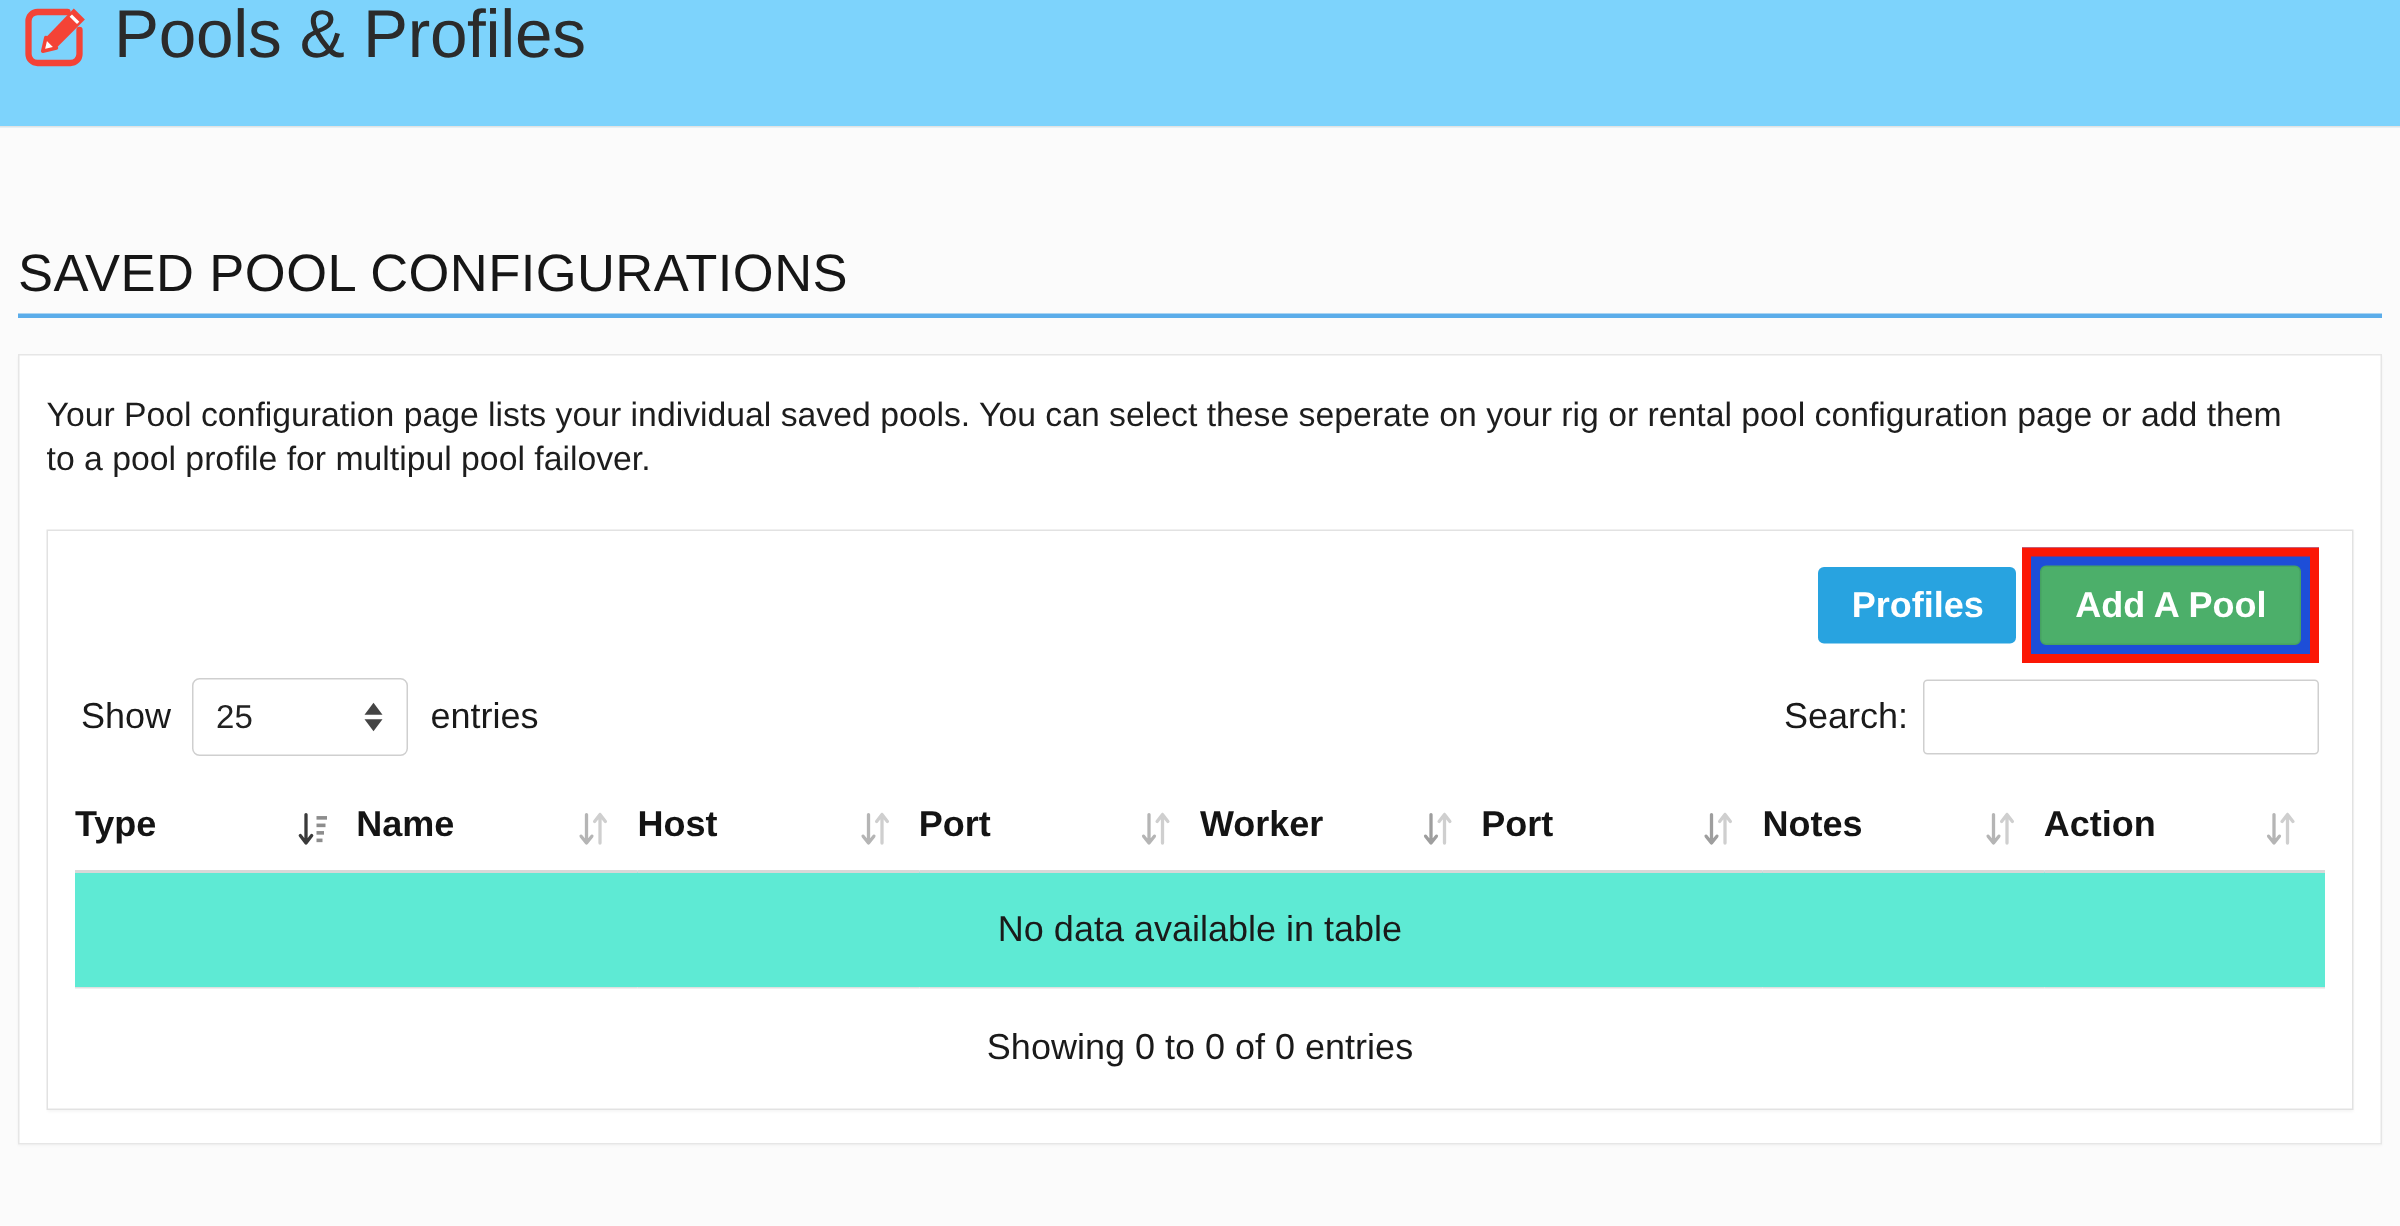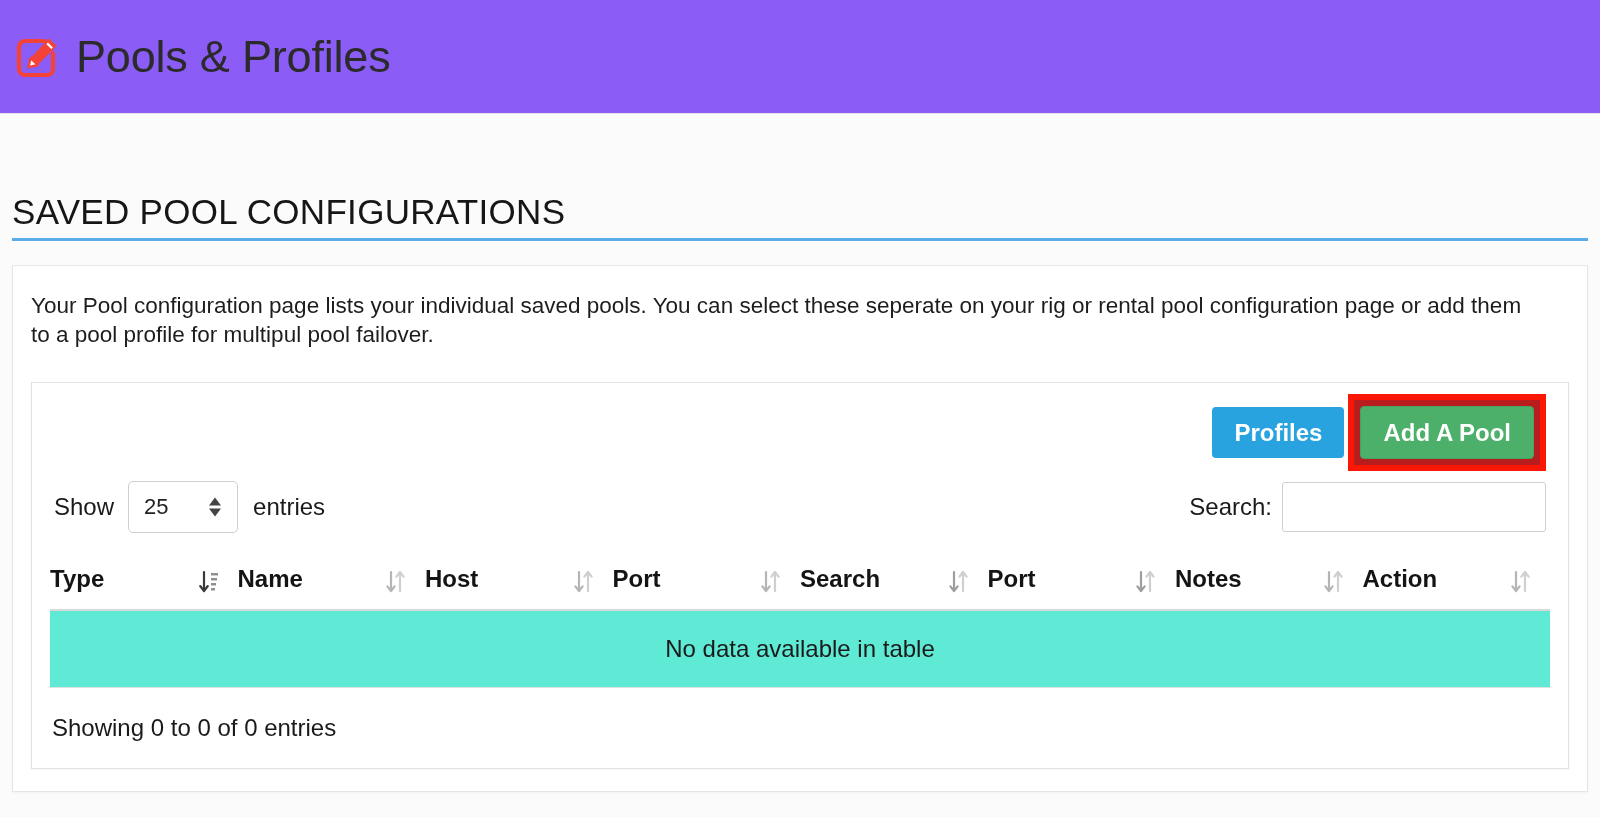--- a/index.html
+++ b/index.html
@@ -9,25 +9,25 @@
     width: 1600px;
     height: 817px;
     overflow: hidden;
     background: #fbfbfb;
     font-family: "Liberation Sans", sans-serif;
     -webkit-font-smoothing: antialiased;
   }
 
   
   .page-header {
-    height: 114px;
-    background: #8b5cf6;
+    height: 85px;
+    background: #7dd3fc;
     border-bottom: 1px solid #e3e3e3;
     display: flex;
-    align-items: center;
+    align-items: flex-start;
     padding-left: 14px;
   }
   .header-icon {
     width: 46px;
     height: 46px;
     flex: 0 0 46px;
     position: relative;
     margin-right: 16px;
     margin-top: 2px;
   }
@@ -107,21 +107,21 @@
     padding: 12px 22px;
     cursor: pointer;
     line-height: 1.15;
     white-space: nowrap;
   }
   .btn-profiles { background: #28a3e0; }
   .btn-addpool  { background: #4caf6a; border: 1px solid #46a262; }
 
   .highlight-box {
     border: 6px solid #fb1705;
-    background: #b91c1c;
+    background: #1d4ed8;
     padding: 6px;
     margin-left: 4px;
     display: inline-block;
     line-height: 0;
   }
 
   
   .controls {
     display: flex;
     align-items: center;
@@ -131,21 +131,21 @@
   }
   .show-entries {
     display: flex;
     align-items: center;
     font-size: 24px;
     color: #1a1a1a;
   }
   .show-entries .lbl { margin-right: 14px; }
   .select-box {
     position: relative;
-    width: 110px;
+    width: 144px;
     height: 52px;
     border: 1px solid #cfcfcf;
     border-radius: 5px;
     background: #fff;
     display: flex;
     align-items: center;
     padding-left: 15px;
     font-size: 22px;
     color: #222;
   }
@@ -231,20 +231,21 @@
     border-bottom: 1px solid #e0e0e0;
   }
 
   
   .tfooter {
     display: flex;
     align-items: center;
     justify-content: space-between;
     margin-top: 26px;
     padding: 0 2px;
+    flex-direction: column;
   }
   .showing-info {
     font-size: 24px;
     color: #1a1a1a;
   }
   .pager {
     display: flex;
   }
   .pager .pg {
     border: 1px solid #dddddd;
@@ -348,21 +349,21 @@
             <th>
               <span>Port</span>
               <span class="sort-ico">
                 <svg width="22" height="26" viewBox="0 0 22 26" xmlns="http://www.w3.org/2000/svg">
                   <path d="M6 2 V20 M6 21 L2.4 16.4 M6 21 L9.6 16.4" stroke="#b5b5b5" stroke-width="2.2" fill="none" stroke-linecap="round"></path>
                   <path d="M15 21 V3 M15 2 L11.4 6.6 M15 2 L18.6 6.6" stroke="#cfcfcf" stroke-width="2.2" fill="none" stroke-linecap="round"></path>
                 </svg>
               </span>
             </th>
             <th>
-              <span>Search</span>
+              <span>Worker</span>
               <span class="sort-ico">
                 <svg width="22" height="26" viewBox="0 0 22 26" xmlns="http://www.w3.org/2000/svg">
                   <path d="M6 2 V20 M6 21 L2.4 16.4 M6 21 L9.6 16.4" stroke="#9e9e9e" stroke-width="2.2" fill="none" stroke-linecap="round"></path>
                   <path d="M15 21 V3 M15 2 L11.4 6.6 M15 2 L18.6 6.6" stroke="#cfcfcf" stroke-width="2.2" fill="none" stroke-linecap="round"></path>
                 </svg>
               </span>
             </th>
             <th>
               <span>Port</span>
               <span class="sort-ico">

